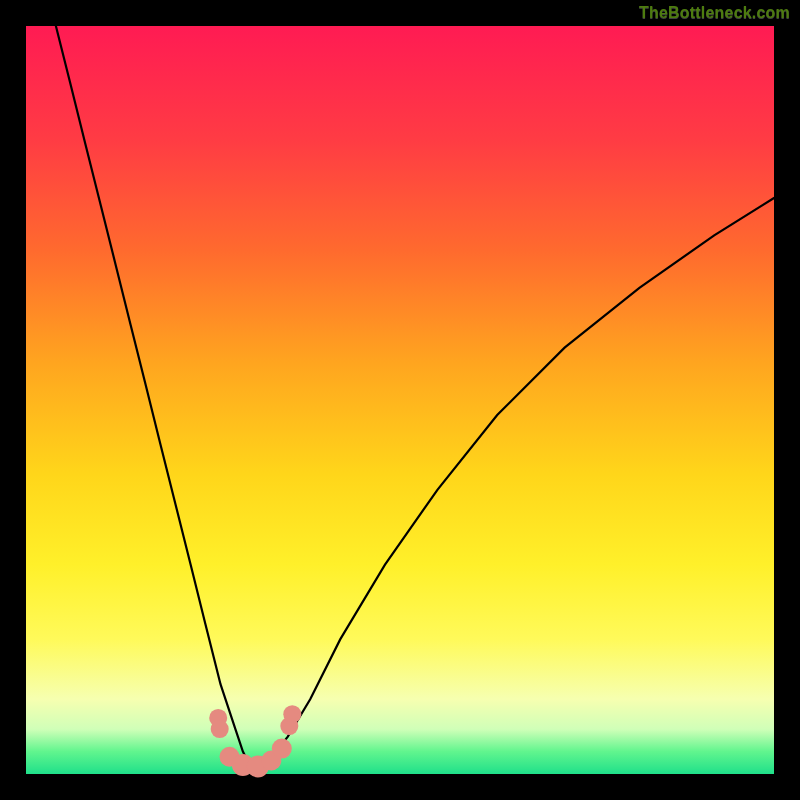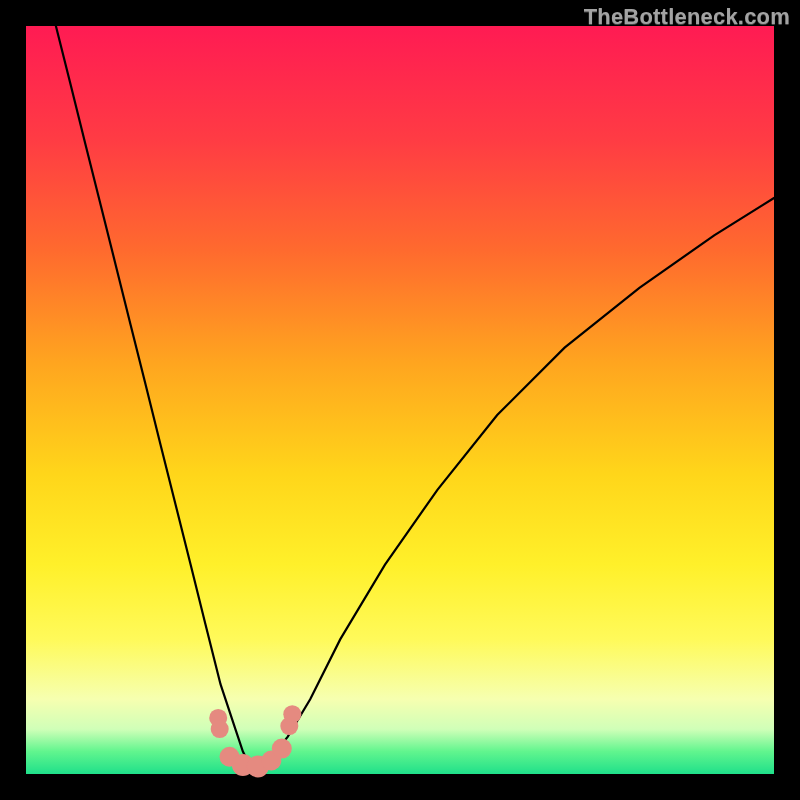--- a/index.html
+++ b/index.html
@@ -27,22 +27,22 @@
       #fffa5a 82%,
       #f6ffb0 90%,
       #d0ffb8 94%,
       #61f58e 97%,
       #1fe08a 100%);
   }
   .watermark {
     position: absolute;
     top: 4px;
     right: 10px;
-    color: #a3a3a3;
-    font-size: 22px;
+    color: #4d7c0f;
+    font-size: 16px;
     font-weight: 600;
     letter-spacing: 0.2px;
     text-shadow: 0 1px 0 rgba(255,255,255,0.25);
     user-select: none;
   }
   svg.curve {
     position: absolute;
     left: 0;
     top: 0;
     width: 748px;

